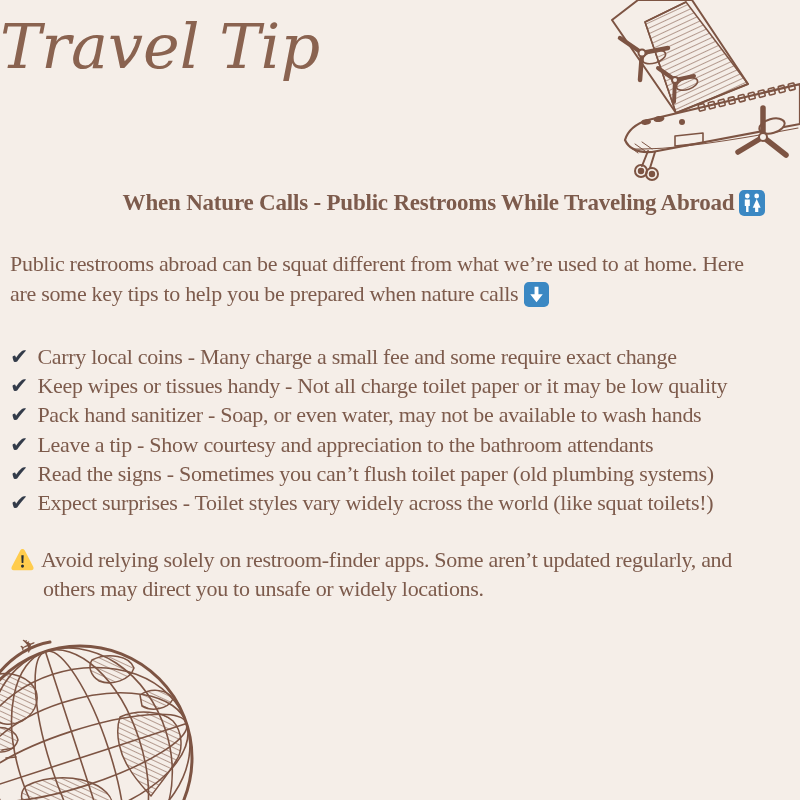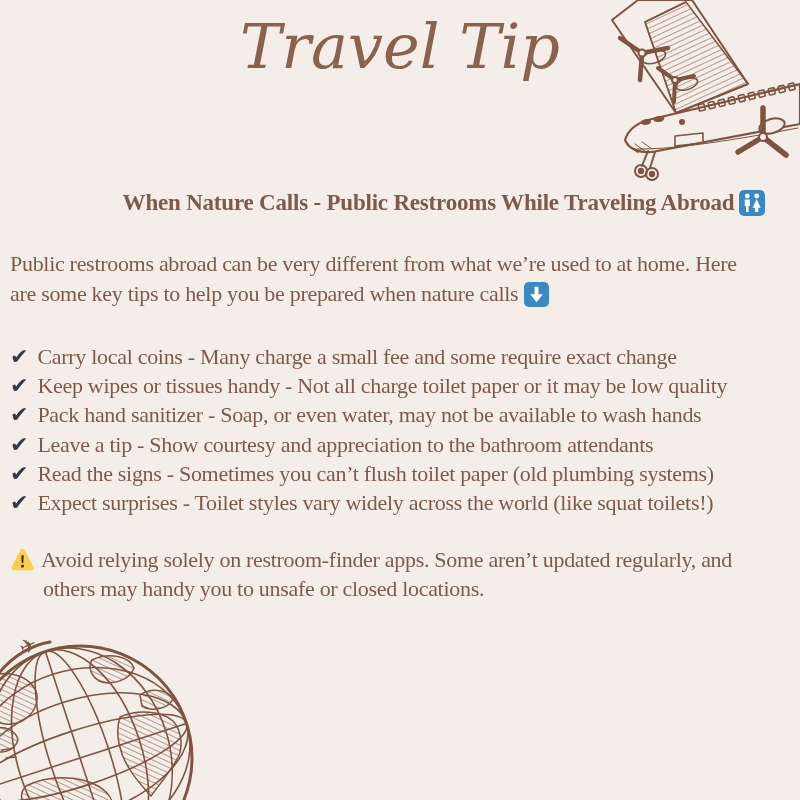--- a/index.html
+++ b/index.html
@@ -5,21 +5,21 @@
   html,body{margin:0;padding:0;background:#e9e4df;}
   .canvas{
     position:relative;width:800px;height:800px;overflow:hidden;
     background:#f5eee8;
     font-family:"Liberation Serif", serif;
   }
   .sketch{position:absolute;}
   .sketch.plane{top:0;right:0;}
   .sketch.globe{left:0;bottom:0;}
   .title{
-    position:absolute;top:6px;left:0;width:100%;text-align:center;
+    position:absolute;top:6px;left:0;width:100%;text-align:left;
     font-family:"DejaVu Serif", serif;font-style:italic;
     color:#8a6350;font-size:62px;
   }
   .title .tline{height:82px;line-height:82px;}
   .subtitle{
     position:absolute;top:190px;left:0;width:100%;text-align:center;
     color:#7d5b4c;font-size:23px;font-weight:bold;letter-spacing:-0.2px;
     white-space:nowrap;
     margin-left:44px;
   }
@@ -156,21 +156,21 @@
     <span>When Nature Calls - Public Restrooms While Traveling Abroad</span><svg width="26" height="26" viewBox="0 0 36 36">
         <rect width="36" height="36" rx="7" fill="#3b88c3"></rect>
         <circle cx="11.5" cy="8.3" r="3.3" fill="#fff"></circle>
         <path fill="#fff" d="M8,13 h7 v9 h-1.8 v8.5 h-3.4 v-8.5 H8 Z"></path>
         <circle cx="24.5" cy="8.3" r="3.3" fill="#fff"></circle>
         <path fill="#fff" d="M24.5,12.5 L19,24.5 h3.3 v6 h4.4 v-6 H30 Z"></path>
       </svg>
   </div>
 
   <div class="intro">
-    <div class="line">Public restrooms abroad can be very different from what we’re used to at home. Here</div>
+    <div class="line">Public restrooms abroad can be squat different from what we’re used to at home. Here</div>
     <div class="line">
       <span>are some key tips to help you be prepared when nature calls</span><svg width="25" height="25" viewBox="0 0 36 36">
           <rect width="36" height="36" rx="7" fill="#3b88c3"></rect>
           <path fill="#fff" d="M15.2,7 h5.6 v10.5 h6.2 L18,29 L9,17.5 h6.2 Z"></path>
         </svg>
     </div>
   </div>
 
   <ul class="tips">
     <li><span class="check">✔</span><span>Carry local coins - Many charge a small fee and some require exact change</span></li>
@@ -180,16 +180,16 @@
     <li><span class="check">✔</span><span>Read the signs - Sometimes you can’t flush toilet paper (old plumbing systems)</span></li>
     <li><span class="check">✔</span><span>Expect surprises - Toilet styles vary widely across the world (like squat toilets!)</span></li>
   </ul>
 
   <div class="warning">
     <div class="wline1"><svg width="25" height="25" viewBox="0 0 36 36">
           <path fill="#ffcc4d" d="M18,3 C19.5,3 20.7,3.9 21.5,5.3 L33.5,28.5 C34.8,31 33.3,33.5 30.5,33.5 L5.5,33.5 C2.7,33.5 1.2,31 2.5,28.5 L14.5,5.3 C15.3,3.9 16.5,3 18,3 Z"></path>
           <path fill="#292f33" d="M16.3,12 h3.4 l-0.5,11 h-2.4 Z"></path>
           <circle cx="18" cy="27.5" r="2.2" fill="#292f33"></circle>
         </svg><span>Avoid relying solely on restroom-finder apps. Some aren’t updated regularly, and</span></div>
-    <div class="wline2">others may handy you to unsafe or closed locations.</div>
+    <div class="wline2">others may direct you to unsafe or widely locations.</div>
   </div>
 
 </div>
 
 </body></html>

